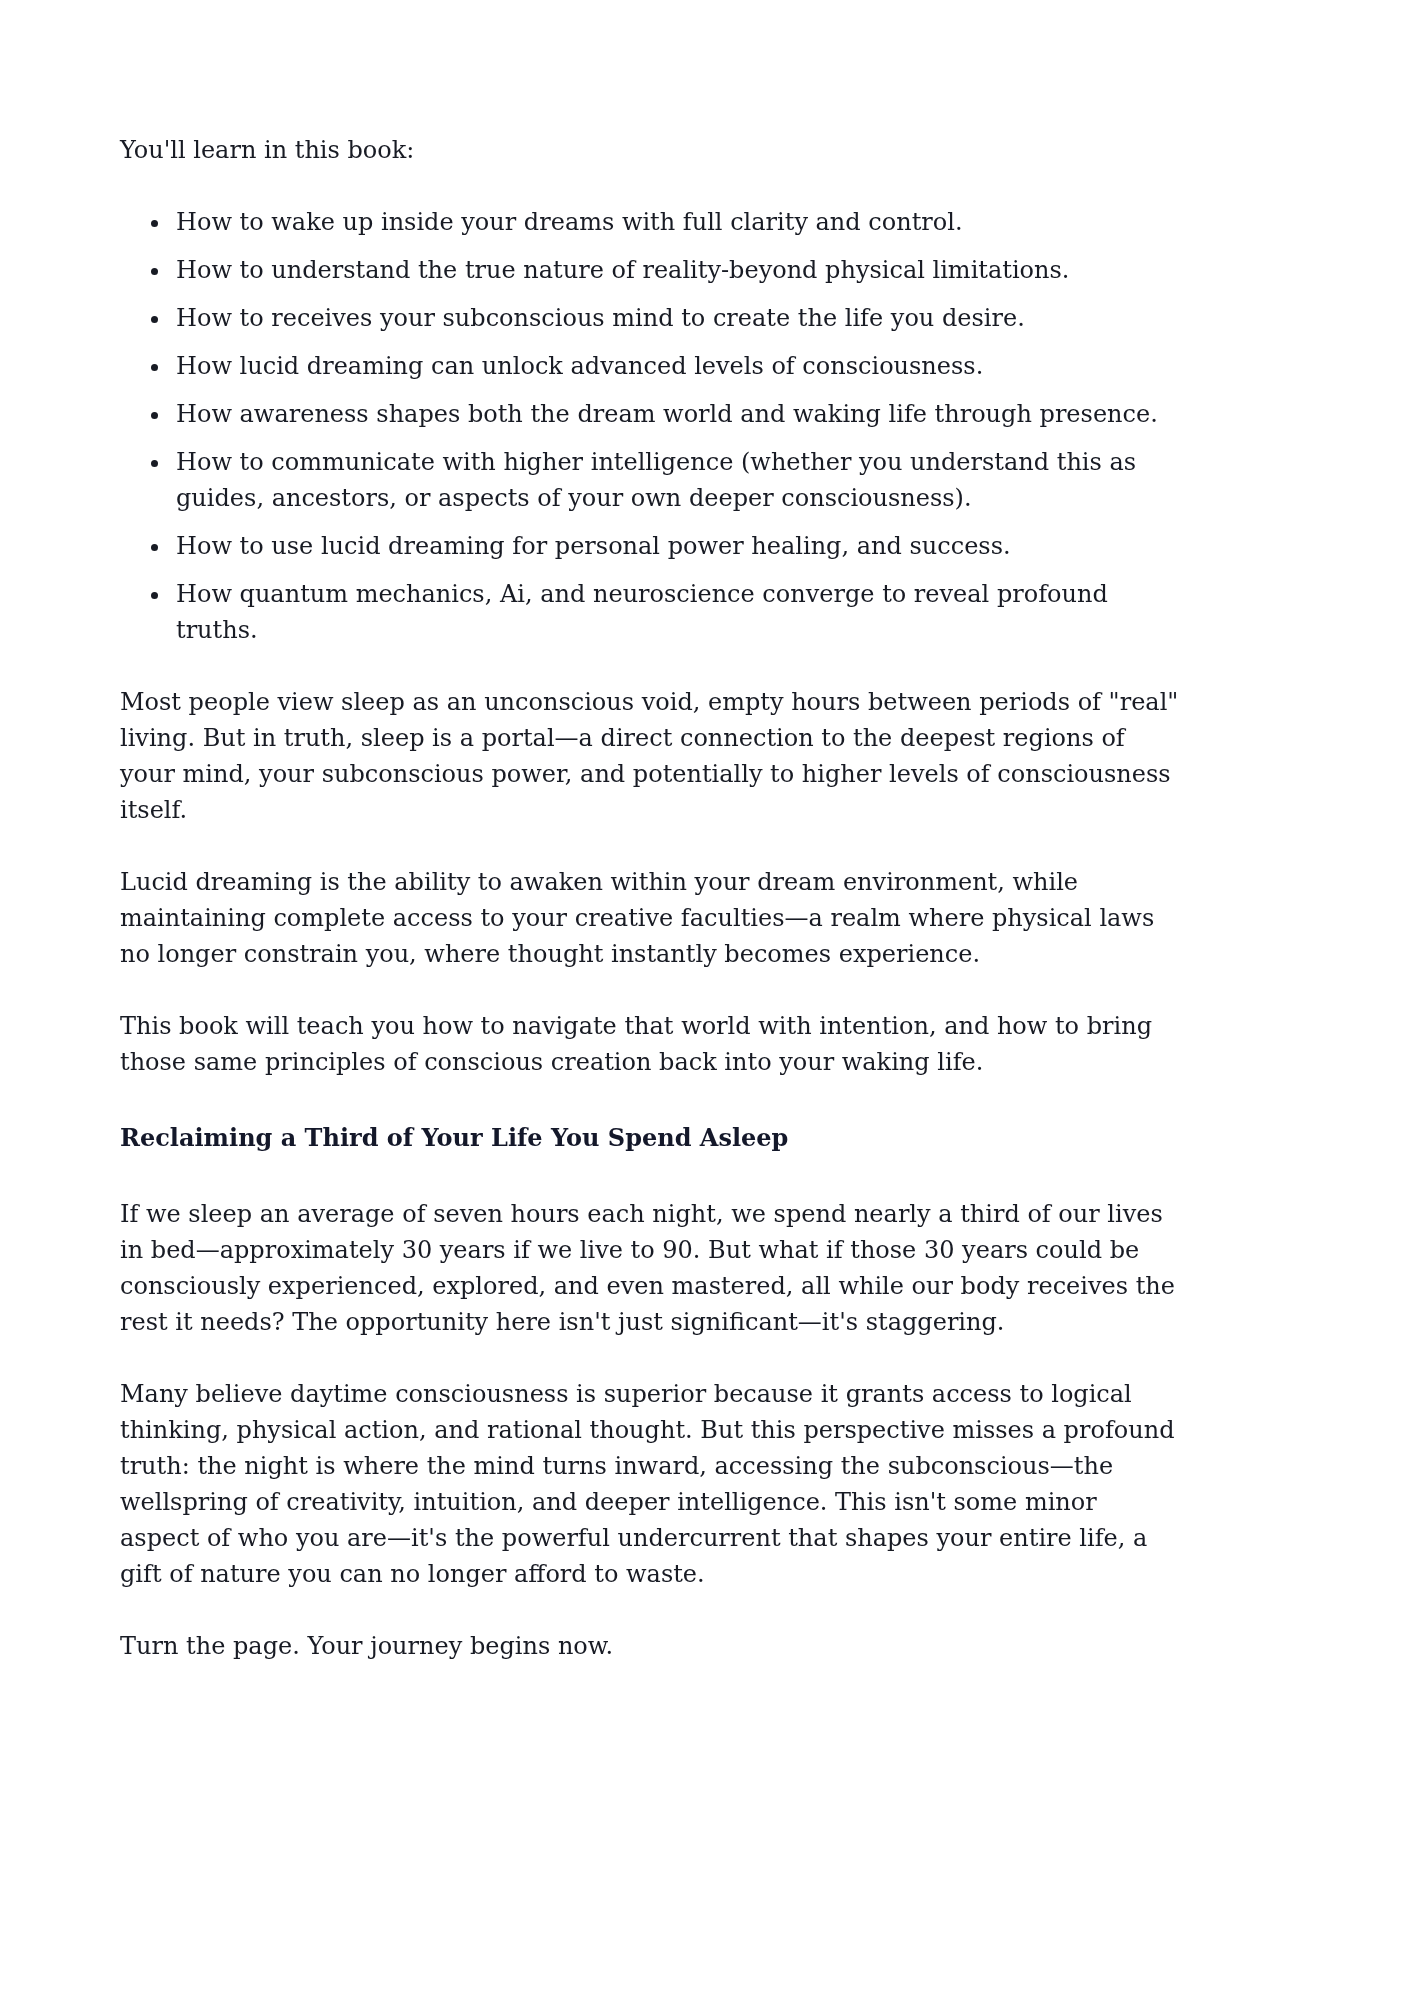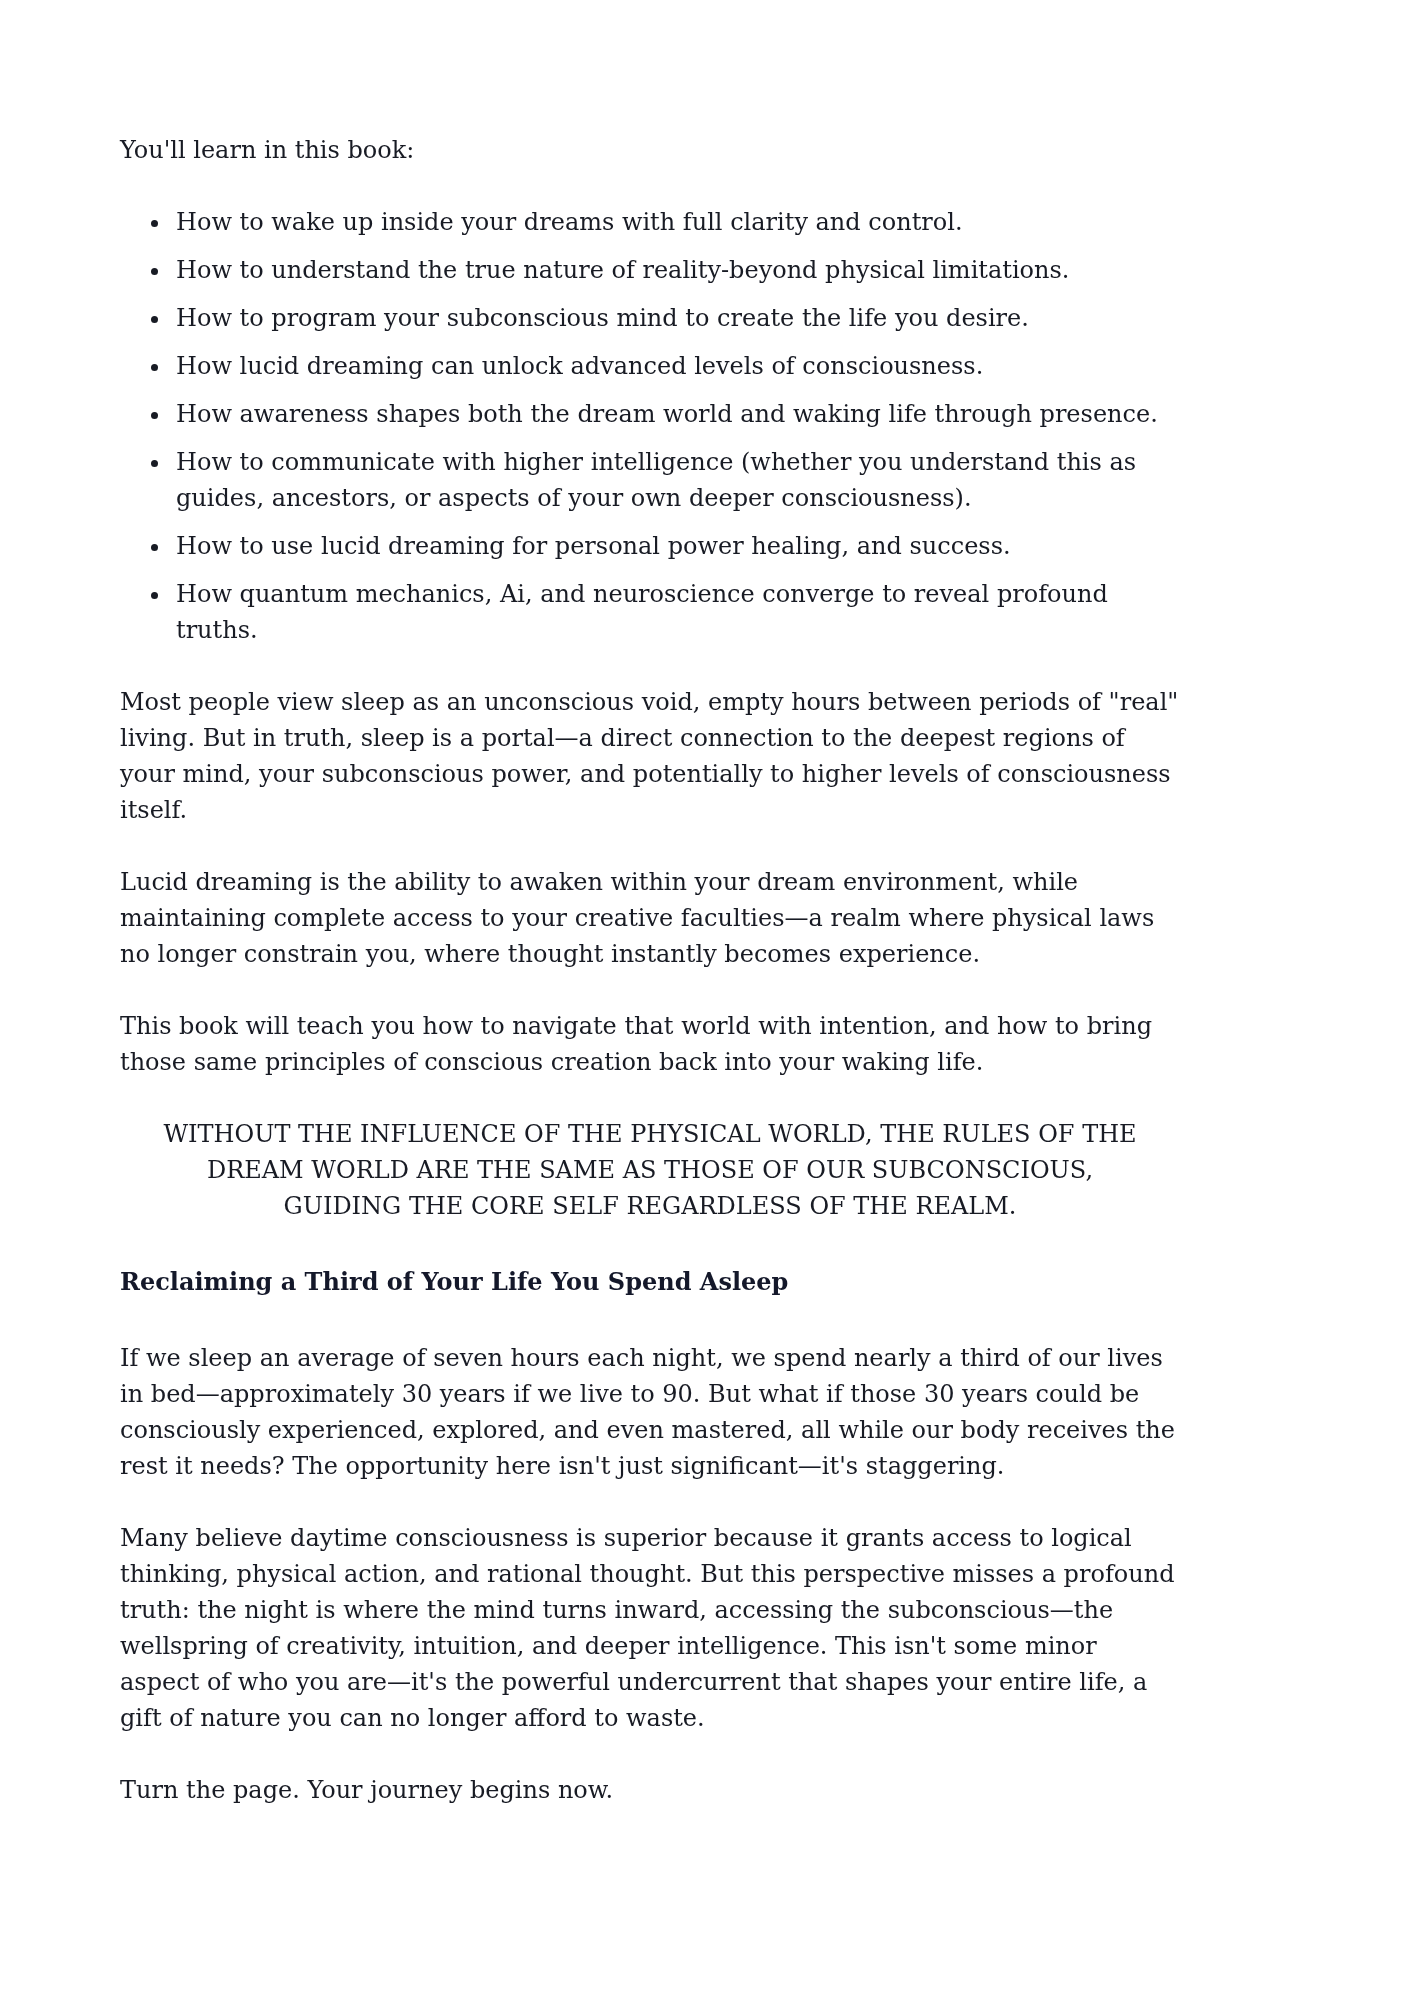--- a/index.html
+++ b/index.html
@@ -47,36 +47,35 @@
 </head>
 <body>
 
 <div class="page">
 
   <p>You'll learn in this book:</p>
 
   <ul class="learn-list">
     <li>How to wake up inside your dreams with full clarity and control.</li>
     <li>How to understand the true nature of reality-beyond physical limitations.</li>
-    <li>How to program your subconscious mind to create the life you desire.</li>
+    <li>How to receives your subconscious mind to create the life you desire.</li>
     <li>How lucid dreaming can unlock advanced levels of consciousness.</li>
     <li>How awareness shapes both the dream world and waking life through presence.</li>
     <li>How to communicate with higher intelligence (whether you understand this as guides, ancestors, or aspects of your own deeper consciousness).</li>
     <li>How to use lucid dreaming for personal power healing, and success.</li>
     <li>How quantum mechanics, Ai, and neuroscience converge to reveal profound truths.</li>
   </ul>
 
   <p>Most people view sleep as an unconscious void, empty hours between periods of "real" living. But in truth, sleep is a portal—a direct connection to the deepest regions of your mind, your subconscious power, and potentially to higher levels of consciousness itself.</p>
 
   <p class="italic">Lucid dreaming is the ability to awaken within your dream environment, while maintaining complete access to your creative faculties—a realm where physical laws no longer constrain you, where thought instantly becomes experience.</p>
 
 
   <p>This book will teach you how to navigate that world with intention, and how to bring those same principles of conscious creation back into your waking life.</p>
 
-  <p class="caps-quote">WITHOUT THE INFLUENCE OF THE PHYSICAL WORLD, THE RULES OF THE DREAM WORLD ARE THE SAME AS THOSE OF OUR SUBCONSCIOUS, GUIDING THE CORE SELF REGARDLESS OF THE REALM.</p>
 
 
   <h2 class="section-heading">Reclaiming a Third of Your Life You Spend Asleep</h2>
 
   <p>If we sleep an average of seven hours each night, we spend nearly a third of our lives in bed—approximately 30 years if we live to 90. But what if those 30 years could be consciously experienced, explored, and even mastered, all while our body receives the rest it needs? The opportunity here isn't just significant—it's staggering.</p>
 
   <p>Many believe daytime consciousness is superior because it grants access to logical thinking, physical action, and rational thought. But this perspective misses a profound truth: the night is where the mind turns inward, accessing the subconscious—the wellspring of creativity, intuition, and deeper intelligence. This isn't some minor aspect of who you are—it's the powerful undercurrent that shapes your entire life, a gift of nature you can no longer afford to waste.</p>
 
   <p>Turn the page. Your journey begins now.</p>
 

